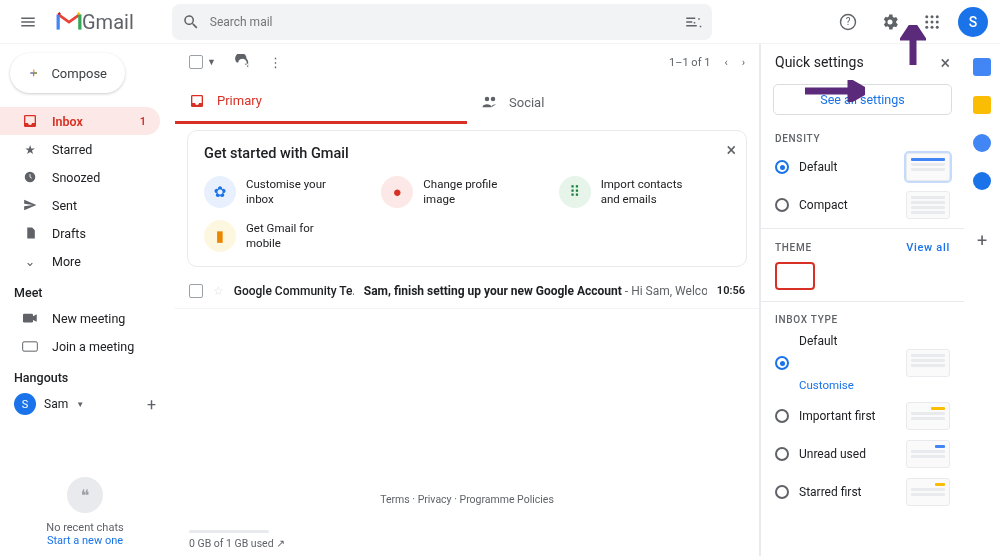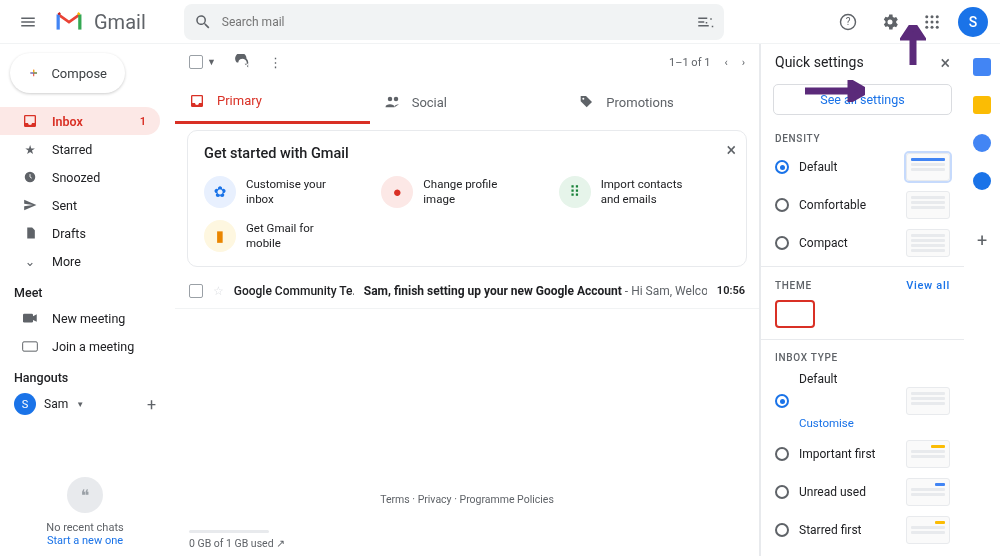--- a/index.html
+++ b/index.html
@@ -1,21 +1,21 @@
 <!DOCTYPE html>
 <html><head>
 <meta charset="utf-8">
 <style>
 * { box-sizing: border-box; margin: 0; padding: 0; font-family: 'Google Sans', Roboto, Arial, sans-serif; }
 body { width: 1000px; height: 556px; overflow: hidden; background: #fff; color: #202124; font-size: 13px; position: relative; }
 
 
 .header { display: flex; align-items: center; height: 44px; padding: 0 12px; gap: 8px; border-bottom: 1px solid #f1f3f4; }
 .hamburger { width: 24px; height: 24px; display: flex; align-items: center; justify-content: center; cursor: pointer; color: #5f6368; }
-.logo { display: flex; align-items: center; gap: 12px; font-size: 20px; color: #5f6368; margin-left: 4px; }
+.logo { display: flex; align-items: center; gap: 0; font-size: 20px; color: #5f6368; margin-left: 4px; }
 .logo-m { font-size: 22px; font-weight: 500; }
 .search-bar { flex: 0 0 540px; margin-left: 30px; height: 36px; background: #f1f3f4; border-radius: 8px; display: flex; align-items: center; padding: 0 10px; gap: 10px; color: #5f6368; }
 .search-bar input { flex: 1; border: none; background: transparent; font-size: 12px; color: #5f6368; outline: none; }
 .header-right { margin-left: auto; display: flex; align-items: center; gap: 10px; }
 .icon-btn { width: 32px; height: 32px; border-radius: 50%; display: flex; align-items: center; justify-content: center; cursor: pointer; color: #5f6368; }
 .avatar { width: 30px; height: 30px; border-radius: 50%; background: #1a73e8; color: #fff; display: flex; align-items: center; justify-content: center; font-size: 14px; font-weight: 500; }
 
 
 .sidebar { position: absolute; left: 0; top: 41px; width: 170px; height: 512px; padding-top: 8px; }
 .compose { margin: 4px 10px 14px 10px; height: 40px; border-radius: 22px; box-shadow: 0 1px 3px rgba(0,0,0,.2); display: flex; align-items: center; gap: 12px; padding: 0 18px; font-size: 13px; color: #3c4043; cursor: pointer; width: 115px; background: #fff; }
@@ -276,29 +276,20 @@
     <div class="tab">
         <span class="tab-icon">
           <svg width="18" height="14" viewBox="0 0 24 18">
             <circle cx="8" cy="5" r="3" fill="currentColor"></circle>
             <circle cx="16" cy="5" r="3" fill="currentColor"></circle>
             <path d="M2 16c0-3 3-4 6-4s6 1 6 4M14 16c0-3 3-4 6-4" fill="currentColor"></path>
           </svg>
         </span>
         <span>Social</span>
       </div>
-    <div class="tab">
-        <span class="tab-icon">
-          <svg width="16" height="16" viewBox="0 0 24 24">
-            <path fill="currentColor" d="M21 12l-9-9H4v8l9 9z"></path>
-            <circle cx="8" cy="7" r="1.5" fill="#fff"></circle>
-          </svg>
-        </span>
-        <span>Promotions</span>
-      </div>
   </div>
 
   <div class="card">
     <h3>Get started with Gmail</h3>
     <div class="card-close">×</div>
     <div class="card-grid">
       <div class="card-item">
           <div class="card-circle c-blue">✿</div>
           <div class="card-item-text"><span>Customise your</span><br><span>inbox</span></div>
         </div>
@@ -351,29 +342,20 @@
       <span class="radio checked"></span>
       <span>Default</span>
       <span class="qs-thumb sel">
         <div style="background:#4285f4"></div>
         <div></div>
         <div></div>
       </span>
     </div>
   <div class="qs-row">
       <span class="radio"></span>
-      <span>Comfortable</span>
-      <span class="qs-thumb">
-        <div></div>
-        <div></div>
-        <div></div>
-      </span>
-    </div>
-  <div class="qs-row">
-      <span class="radio"></span>
       <span>Compact</span>
       <span class="qs-thumb">
         <div></div>
         <div></div>
         <div></div>
         <div></div>
       </span>
     </div>
 
   <hr class="qs-div">

